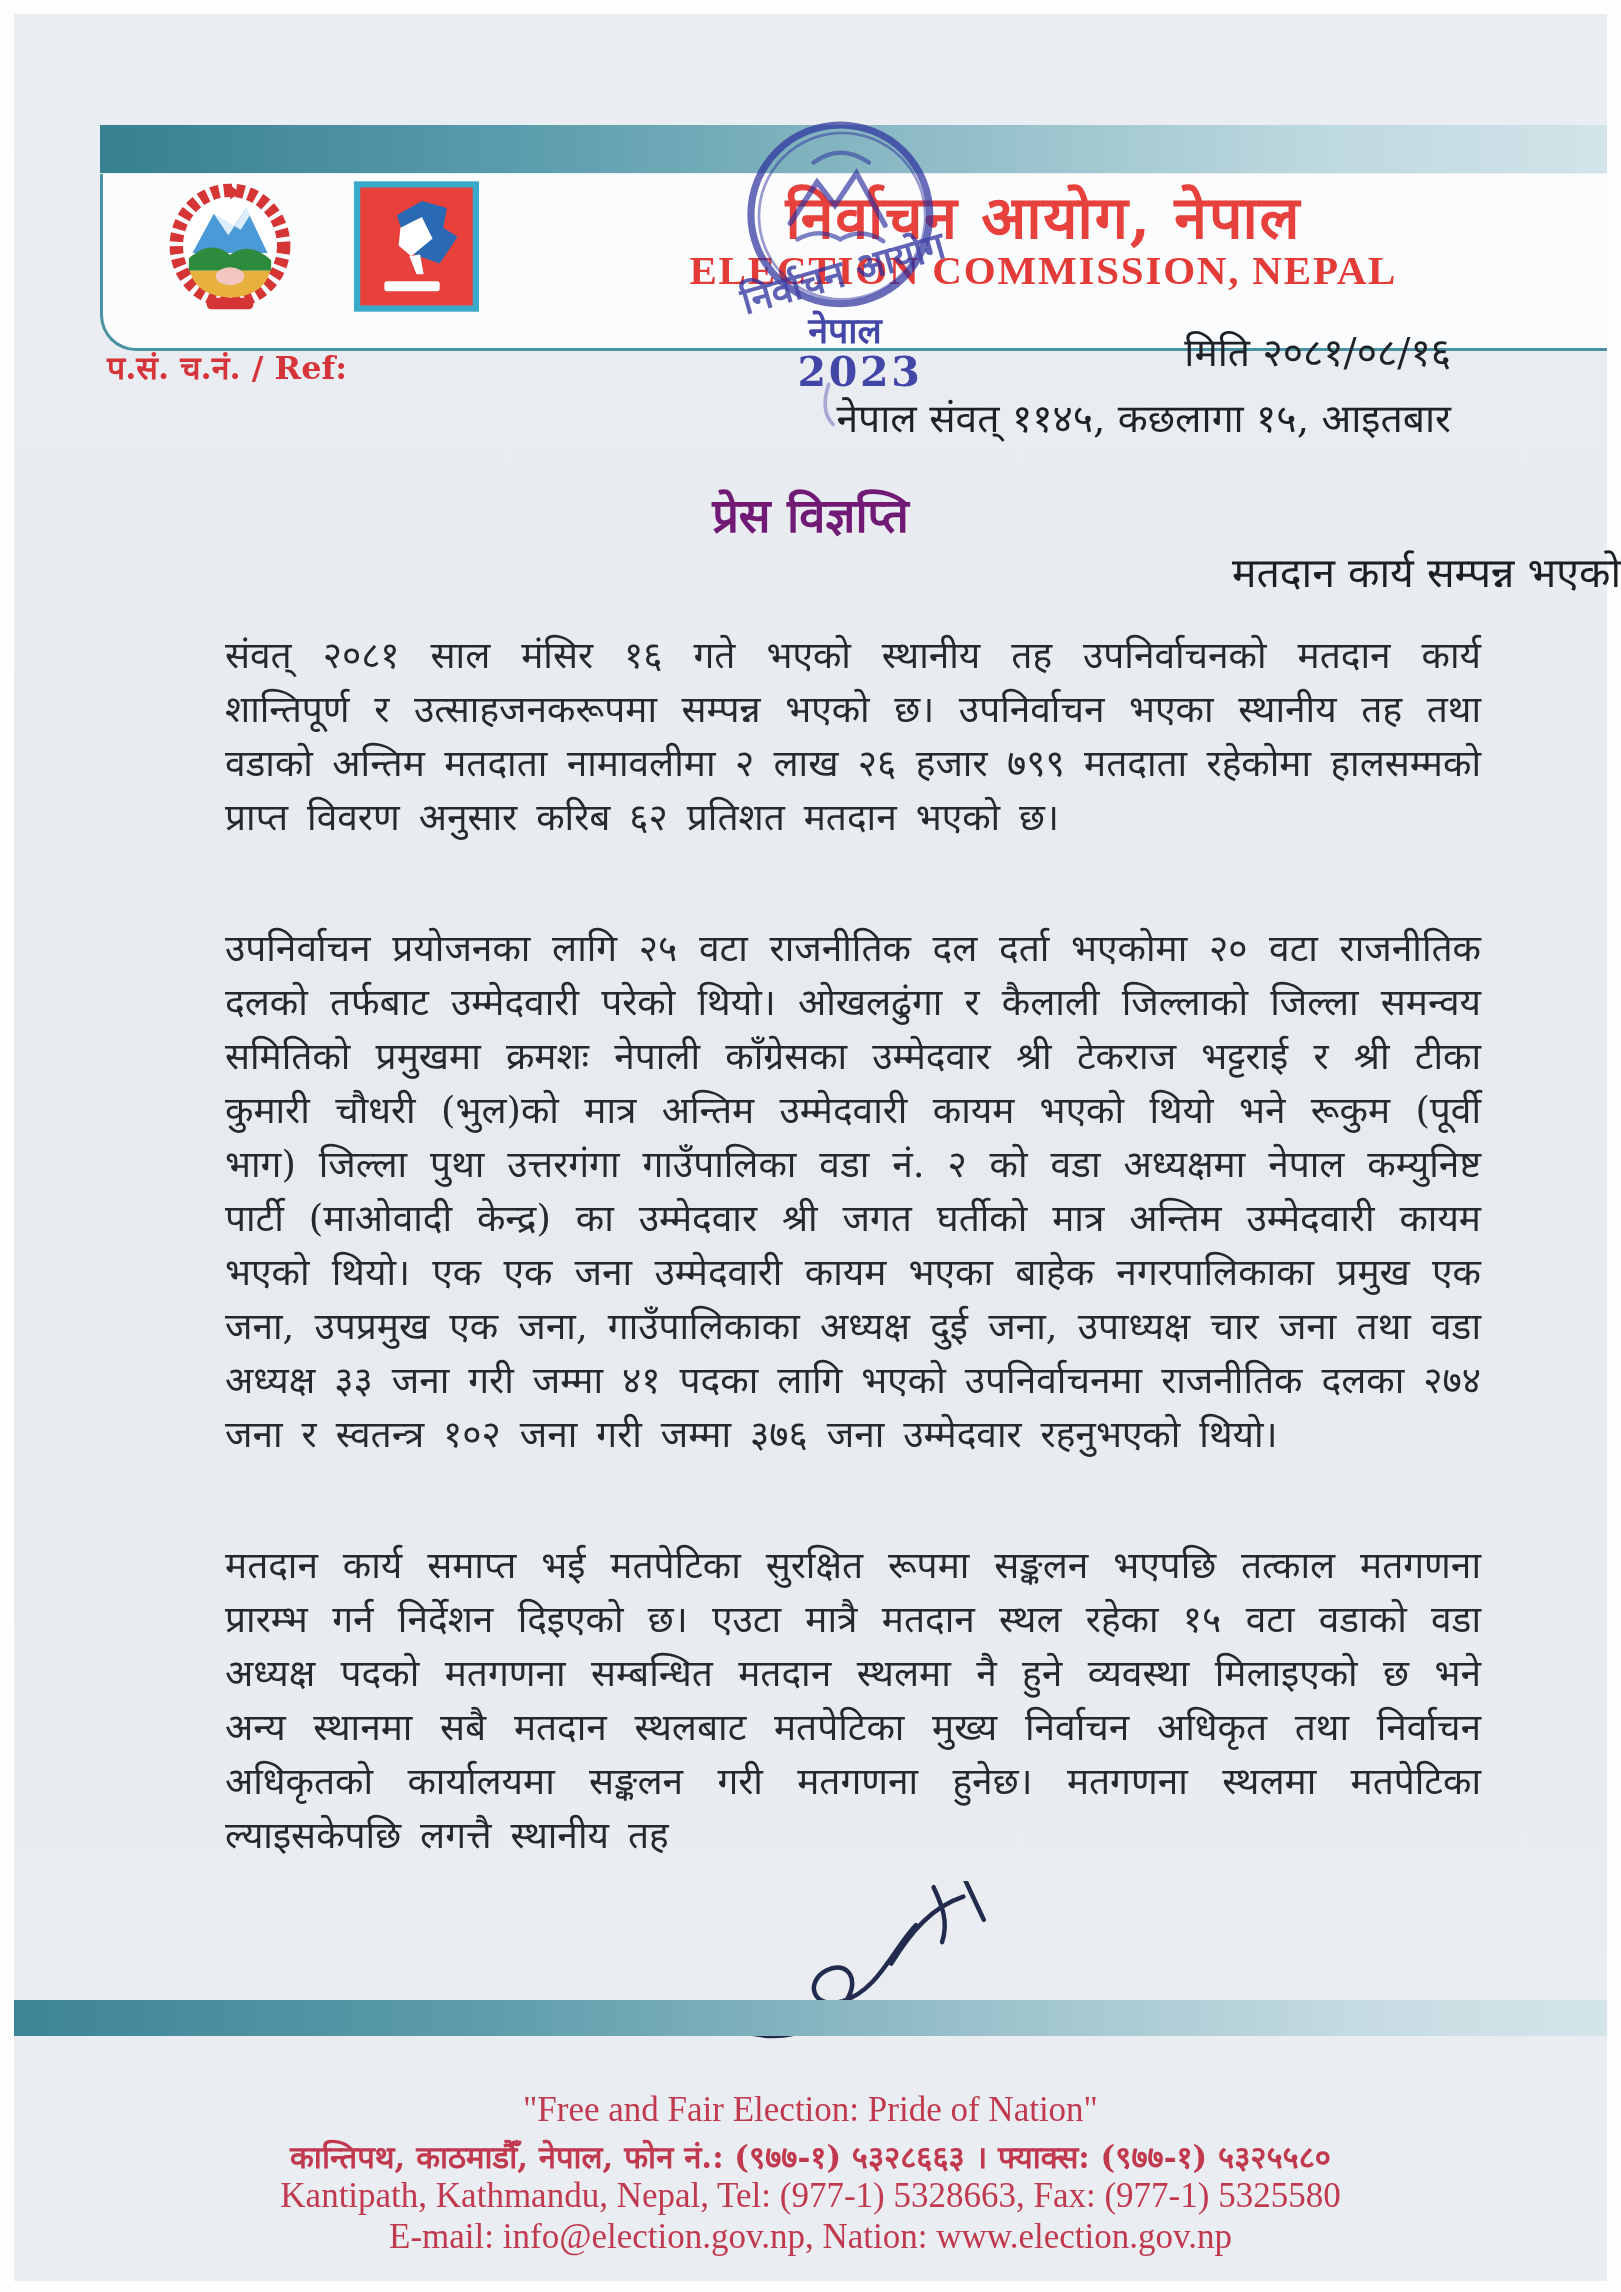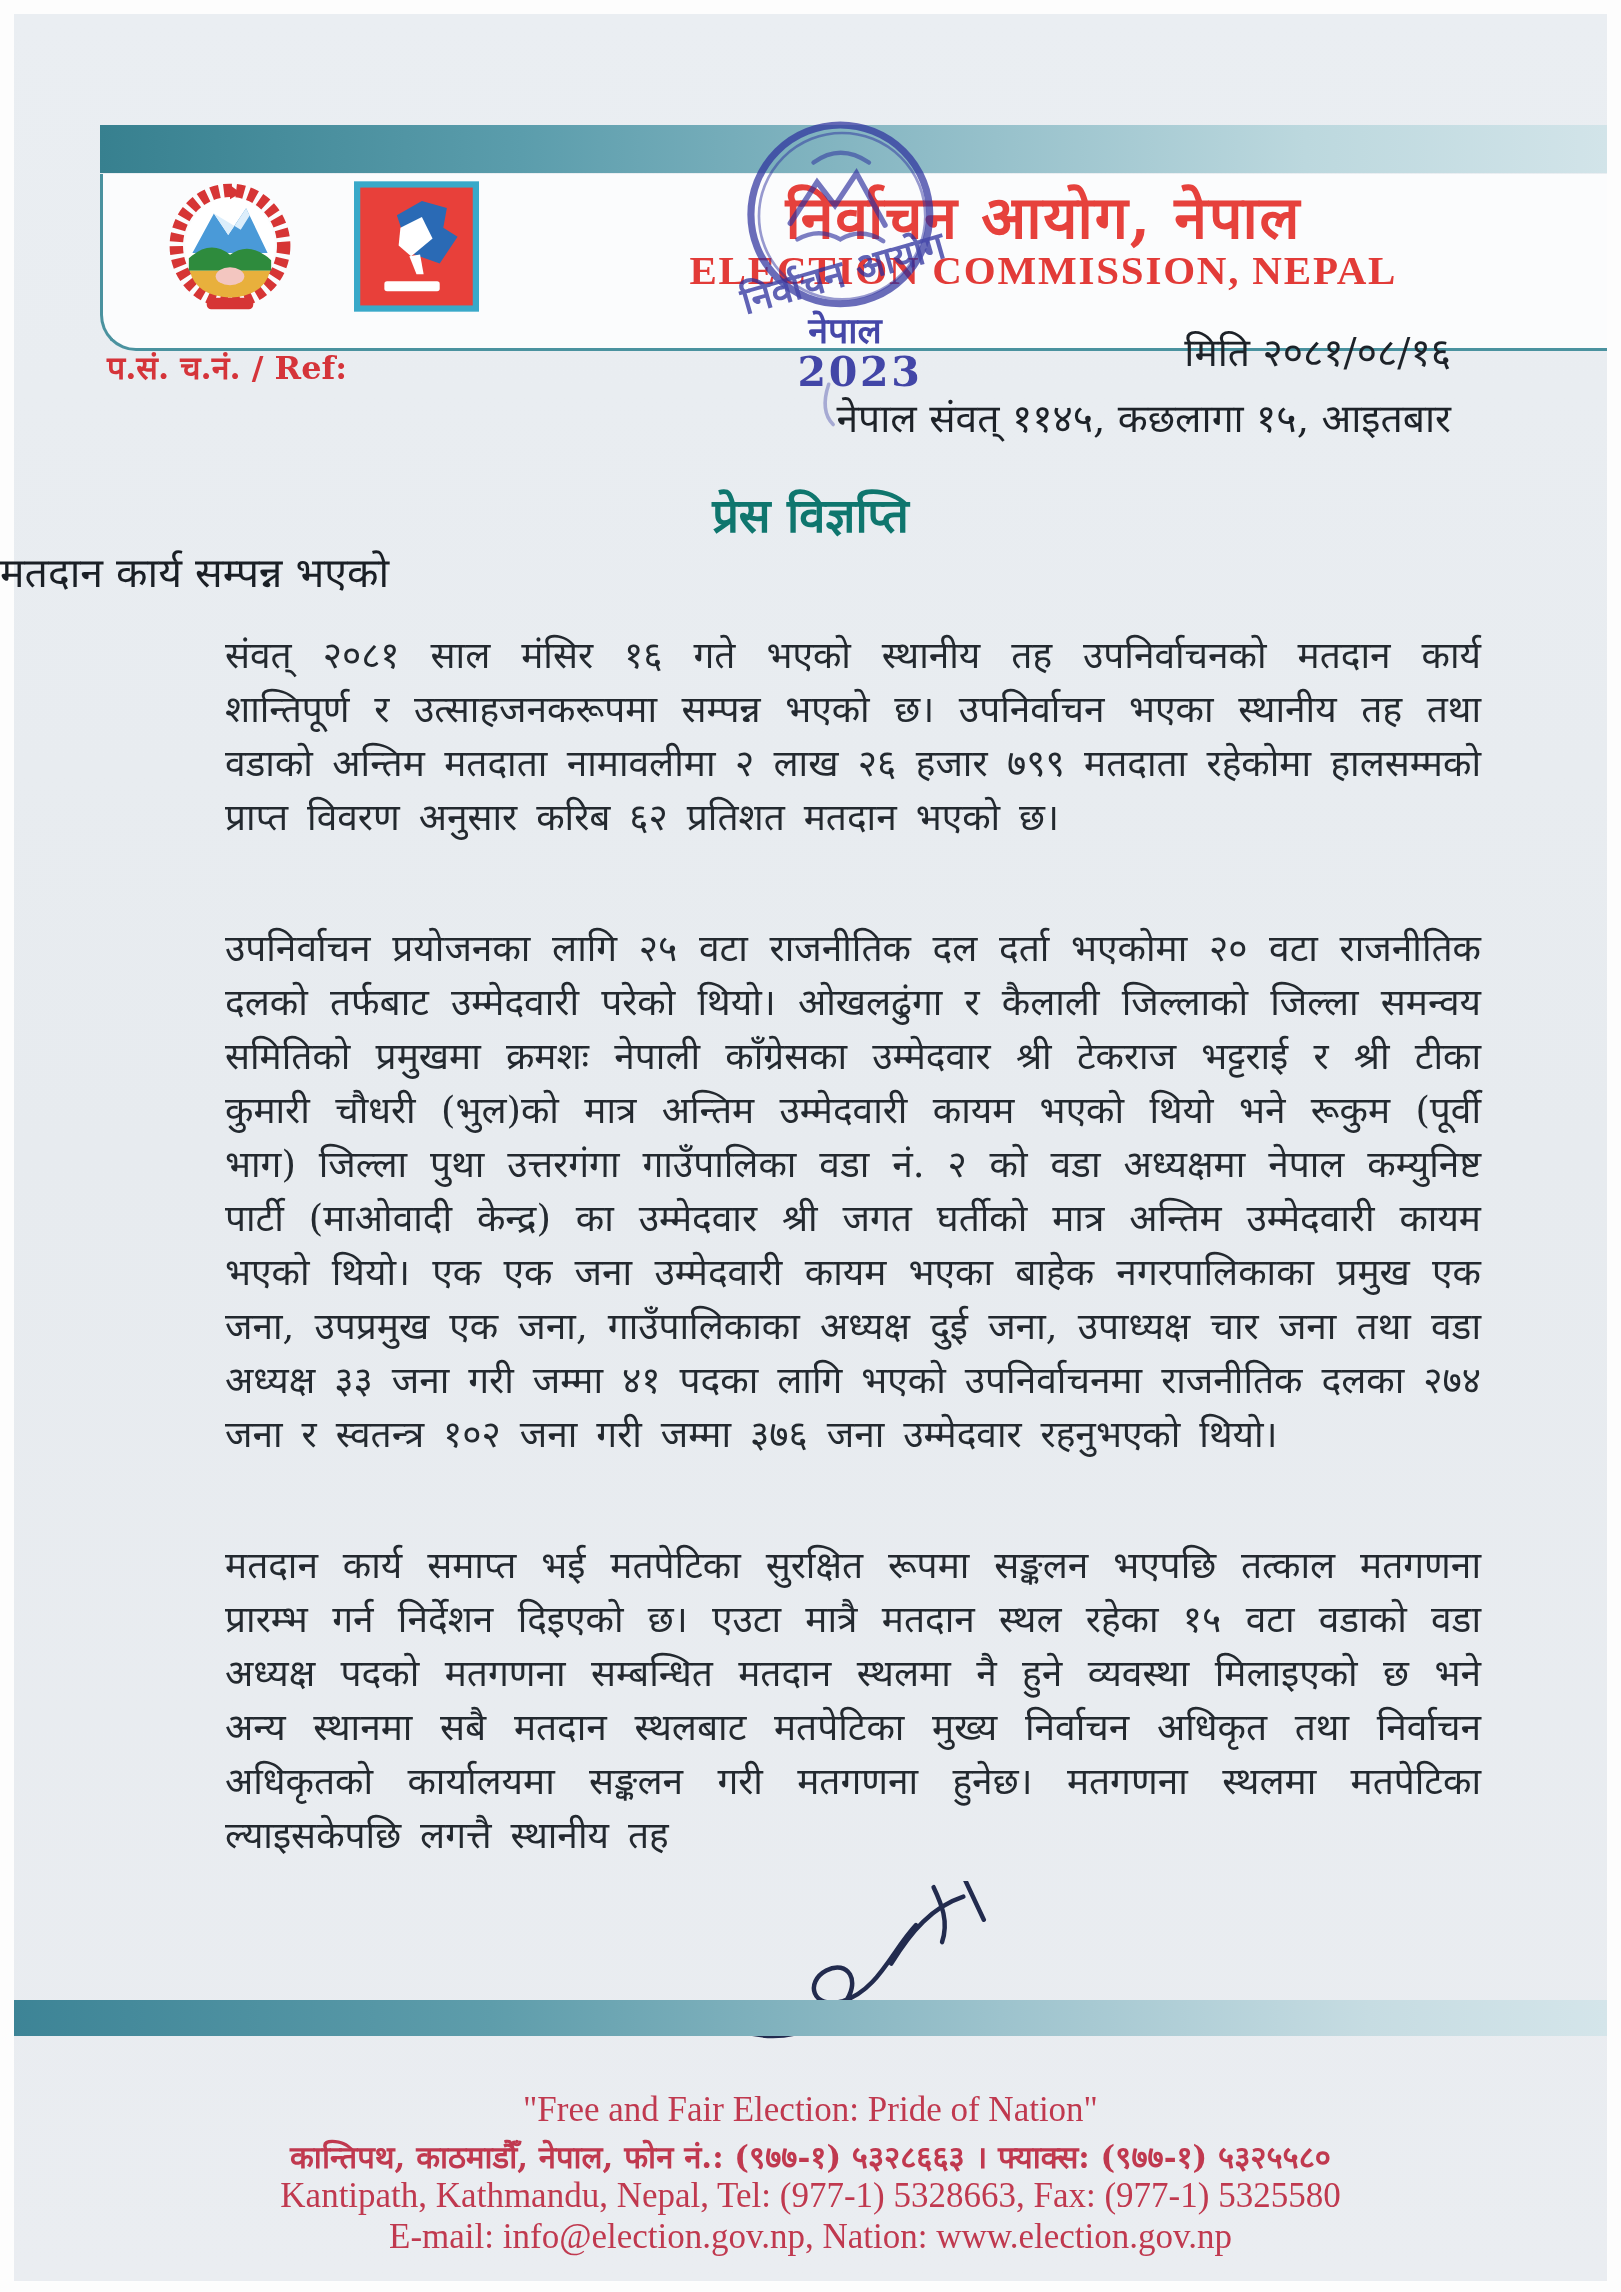--- a/index.html
+++ b/index.html
@@ -19,22 +19,22 @@
   .emblem{position:absolute;left:59px;top:9px;}
   .eclogo{position:absolute;left:251px;top:7.2px;}
   
   .stamp{position:absolute;left:708px;top:116px;width:304px;height:313px;opacity:0.88;}
   
   .ref-line{position:absolute;left:107px;top:345px;color:#d5343a;font-size:32px;font-weight:700;}
   .date-block{position:absolute;right:170px;top:324px;text-align:right;color:#1d2228;}
   .date-bs{font-size:39px;}
   .date-ns{font-size:39px;margin-top:12.5px;}
   
-  .doc-title{position:absolute;left:0;right:0;top:482px;text-align:center;font-size:47px;font-weight:700;color:#0f766e;}
-  .doc-subtitle{position:absolute;left:0;right:0;top:543px;text-align:left;font-size:41px;color:#1a1f25;}
+  .doc-title{position:absolute;left:0;right:0;top:482px;text-align:center;font-size:47px;font-weight:700;color:#701a75;}
+  .doc-subtitle{position:absolute;left:0;right:0;top:543px;text-align:right;font-size:41px;color:#1a1f25;}
   
   .body-text{position:absolute;left:193px;top:629px;width:1256px;color:#23292f;margin-left:32px;}
   .body-text p{margin:0 0 77px 0;font-size:37px;line-height:54px;text-align:justify;word-spacing:7.2px;}
   
   .signature{position:absolute;left:712px;top:1881px;}
   
   .band-bottom{position:absolute;left:14.3px;right:14.3px;top:2000px;height:36px;
         background:linear-gradient(90deg,#3d8496 0%,#5e9dab 30%,#9dc3cd 62%,#c6dce2 85%,#d4e5ea 100%);}
   .footer{position:absolute;left:0;right:0;color:#c0394f;text-align:center;}
   .f-np{font-size:31px;font-weight:700;}

